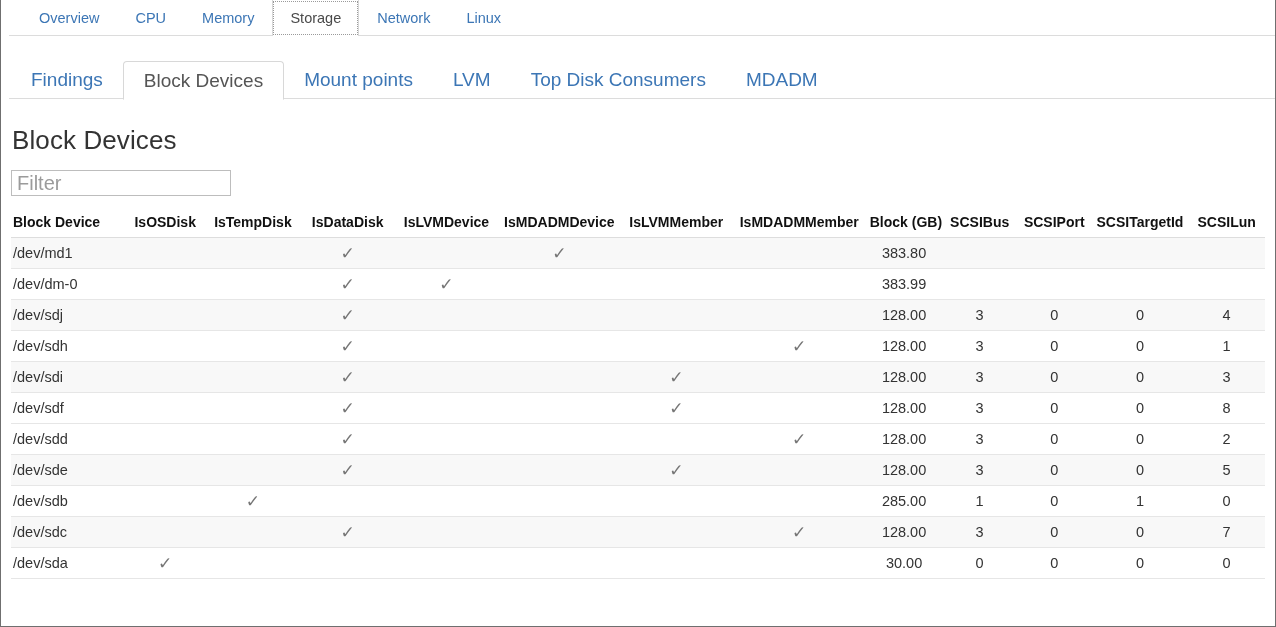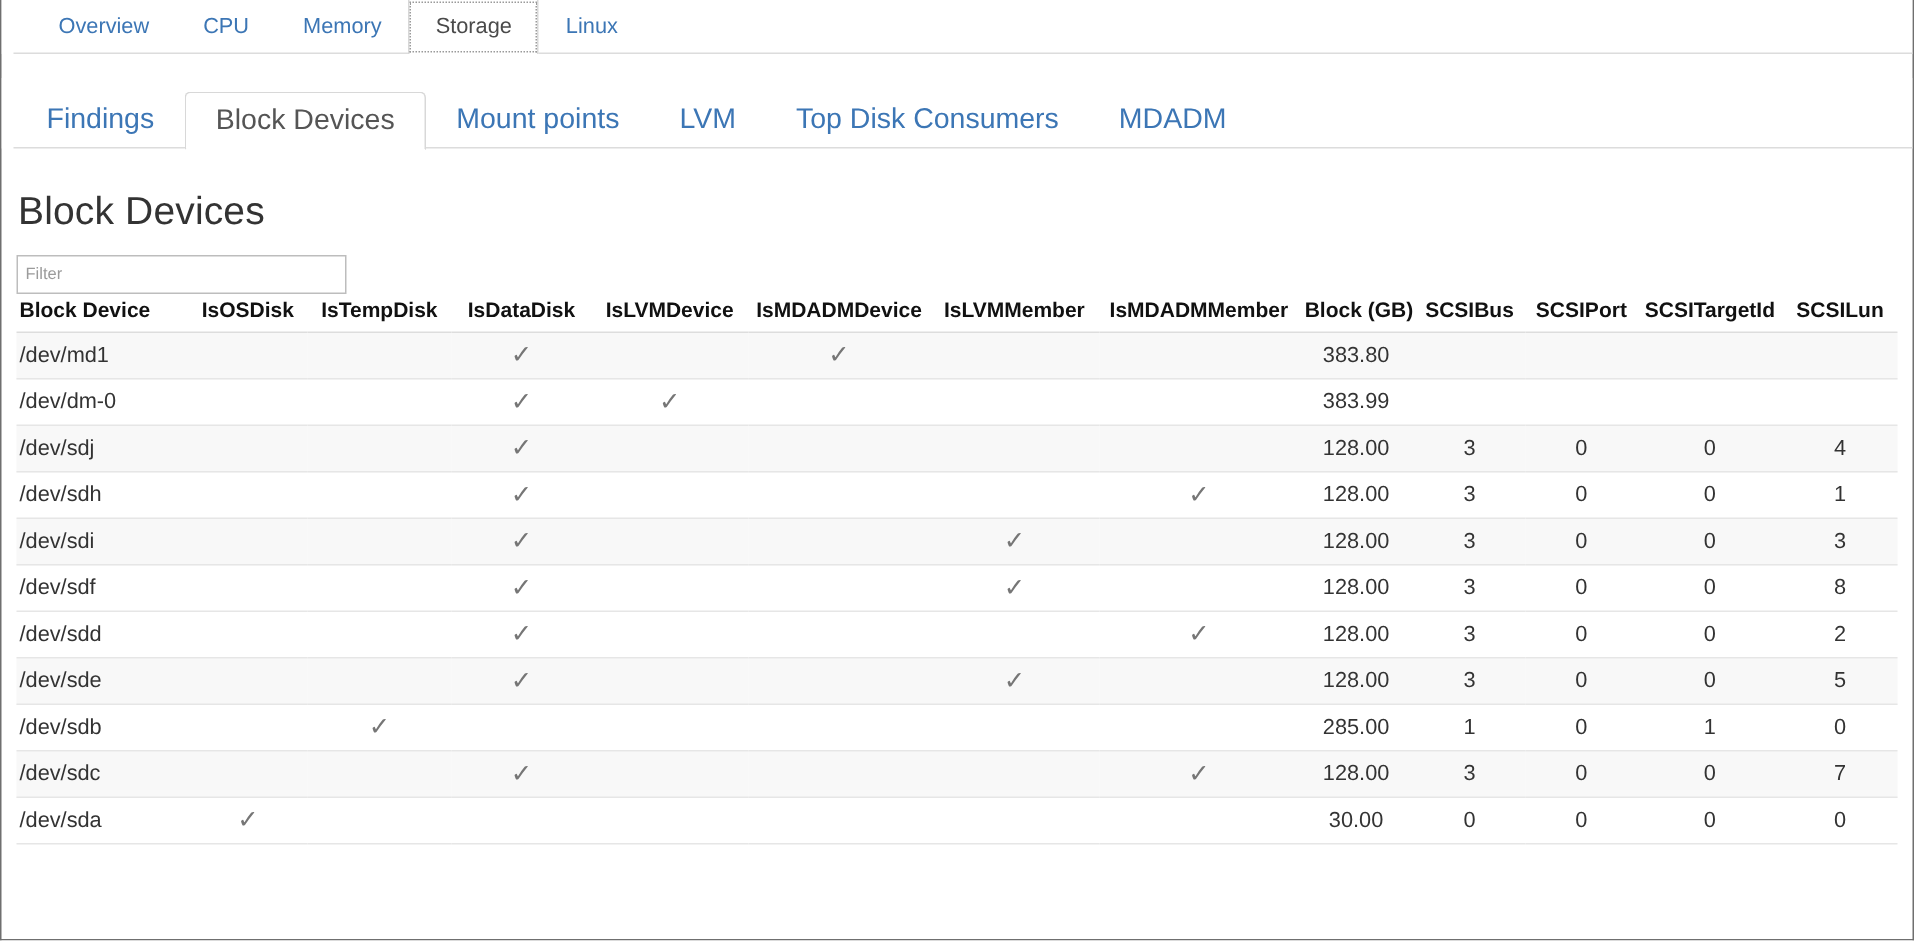--- a/index.html
+++ b/index.html
@@ -126,28 +126,28 @@
     color: #333333;
     margin: 26px 0 14px 1px;
     letter-spacing: 0.1px;
   }
   .filter-input {
     display: block;
     width: 208px;
     height: 24px;
     box-sizing: content-box;
     padding: 0 5px;
-    font-size: 11px;
+    font-size: 20px;
     font-family: "Liberation Sans", sans-serif;
     color: #333333;
     border: 1px solid #bdbdbd;
     background: #ffffff;
     border-radius: 0;
     outline: none;
-    margin-bottom: 2px;
+    margin-bottom: 18px;
   }
   .filter-input::placeholder {
     color: #9b9b9b;
     opacity: 1;
   }
 
   
   table.devices {
     width: 100%;
     border-collapse: collapse;
@@ -193,20 +193,21 @@
 </head>
 <body>
 
 <div class="app-frame">
 
   <div class="primary-tabbar" id="primary-tabbar">
       <button class="ptab">Overview</button>
       <button class="ptab">CPU</button>
       <button class="ptab">Memory</button>
       <button class="ptab active">Storage</button>
+      <button class="ptab">Network</button>
       <button class="ptab">Linux</button>
     </div>
 
   <div class="secondary-tabbar" id="secondary-tabbar">
       <button class="stab">Findings</button>
       <button class="stab active">Block Devices</button>
       <button class="stab">Mount points</button>
       <button class="stab">LVM</button>
       <button class="stab">Top Disk Consumers</button>
       <button class="stab">MDADM</button>

